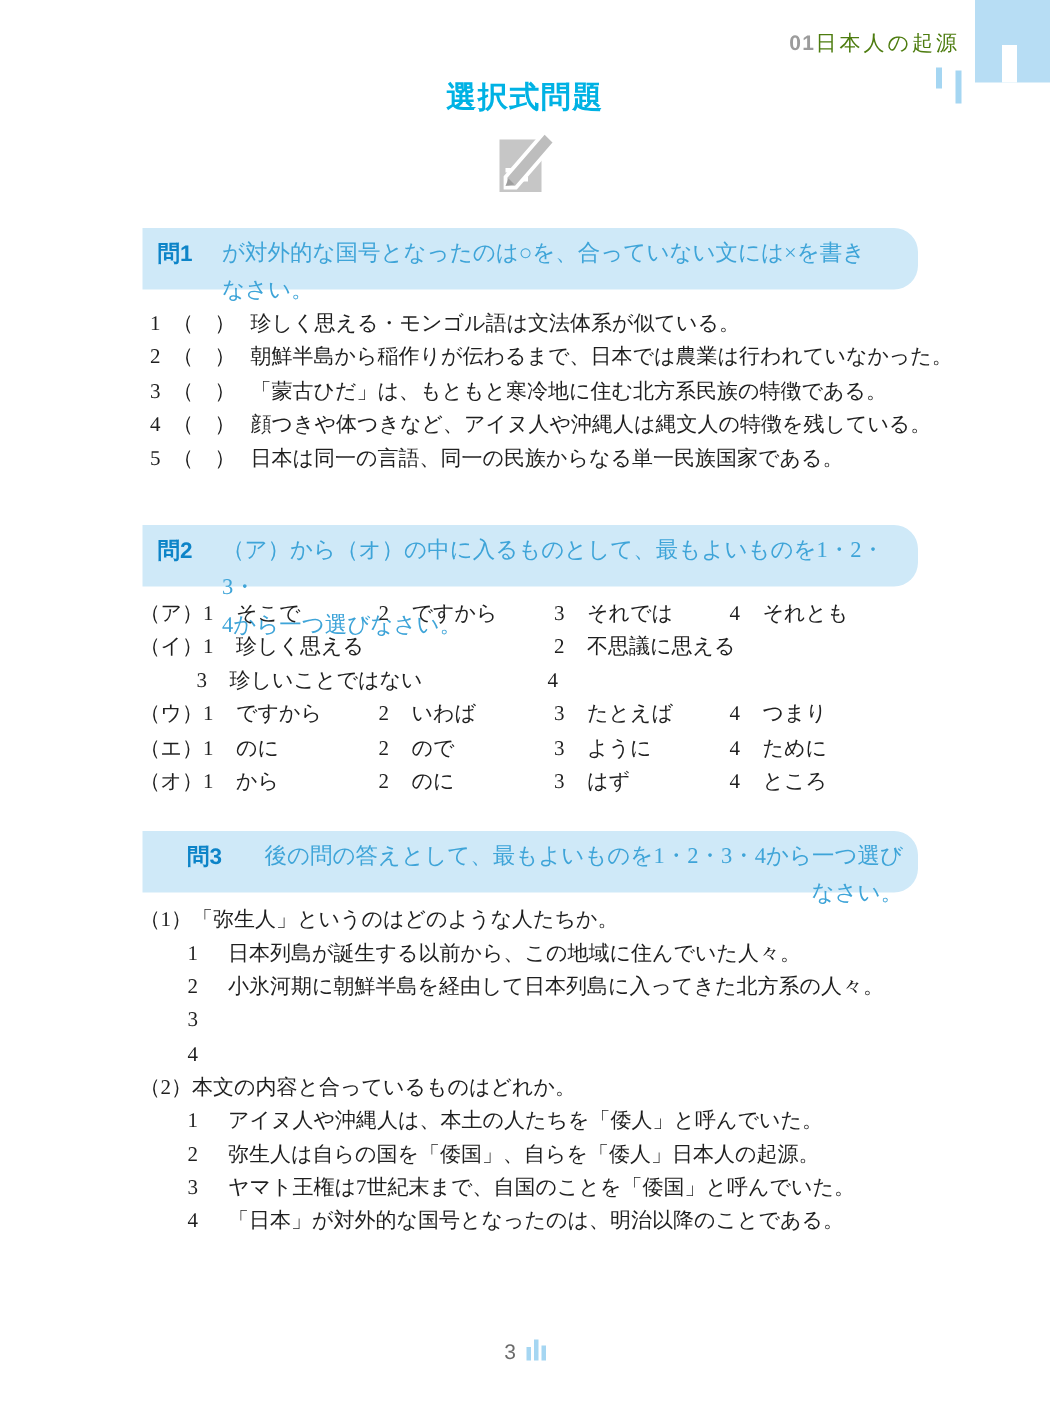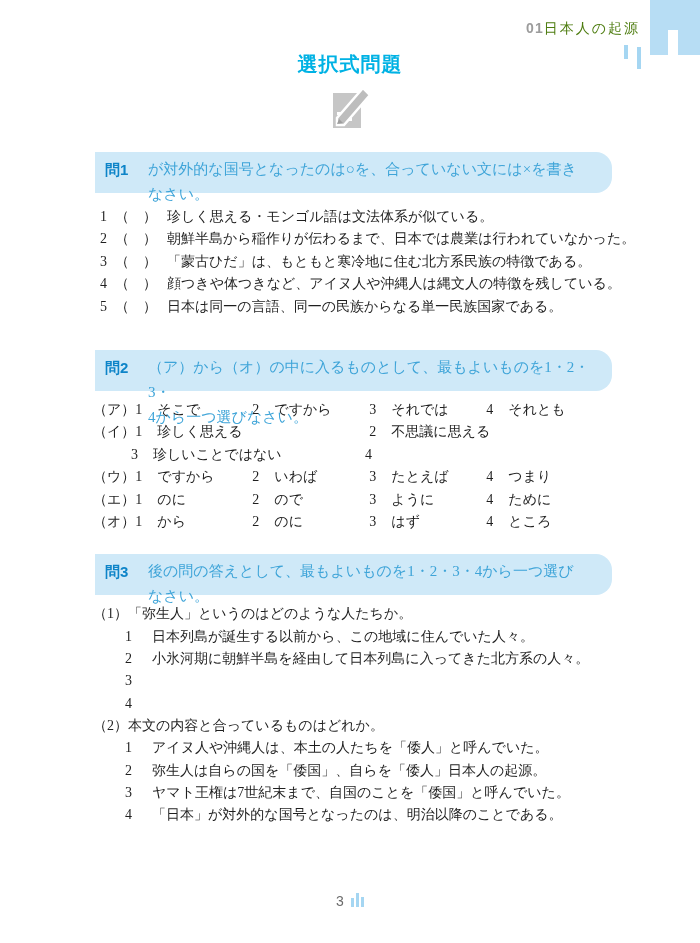--- a/index.html
+++ b/index.html
@@ -54,21 +54,21 @@
   .q2-opt.wide { flex:0 0 234px; }
   .q2-opt .onum { flex:0 0 9px; margin-right:13px; }
   
   .q3-content { margin:8px 0 0 95px; width:560px; font-size:14px; line-height:22.3px; }
   .q3-question { display:flex; }
   .q3-qlabel { flex:0 0 30px; margin-left:-2px; }
   .q3-option { display:flex; padding-left:30px; }
   .q3-option .onum { flex:0 0 12px; margin-right:15px; }
   
   .gap-q2box { margin-top:32px; }
-  .gap-q3box { margin-top:21px; }
+  .gap-q3box { margin-top:21px;text-align:right; }
   
   .footer {
     position:absolute; left:0; right:0; bottom:35px;
     display:flex; justify-content:center; align-items:flex-end; gap:7px;
   }
   .page-number { font-family:"Liberation Sans","DejaVu Sans",sans-serif; font-size:14px; color:#6b6b6b; line-height:14px; }
   .footer-bars { display:flex; align-items:flex-end; gap:2px; padding-bottom:1px; }
   .footer-bars i { display:block; width:3px; background:#a5d6f2; }
   .fb1 { height:9px; } .fb2 { height:14px; } .fb3 { height:10px; }
 </style>

